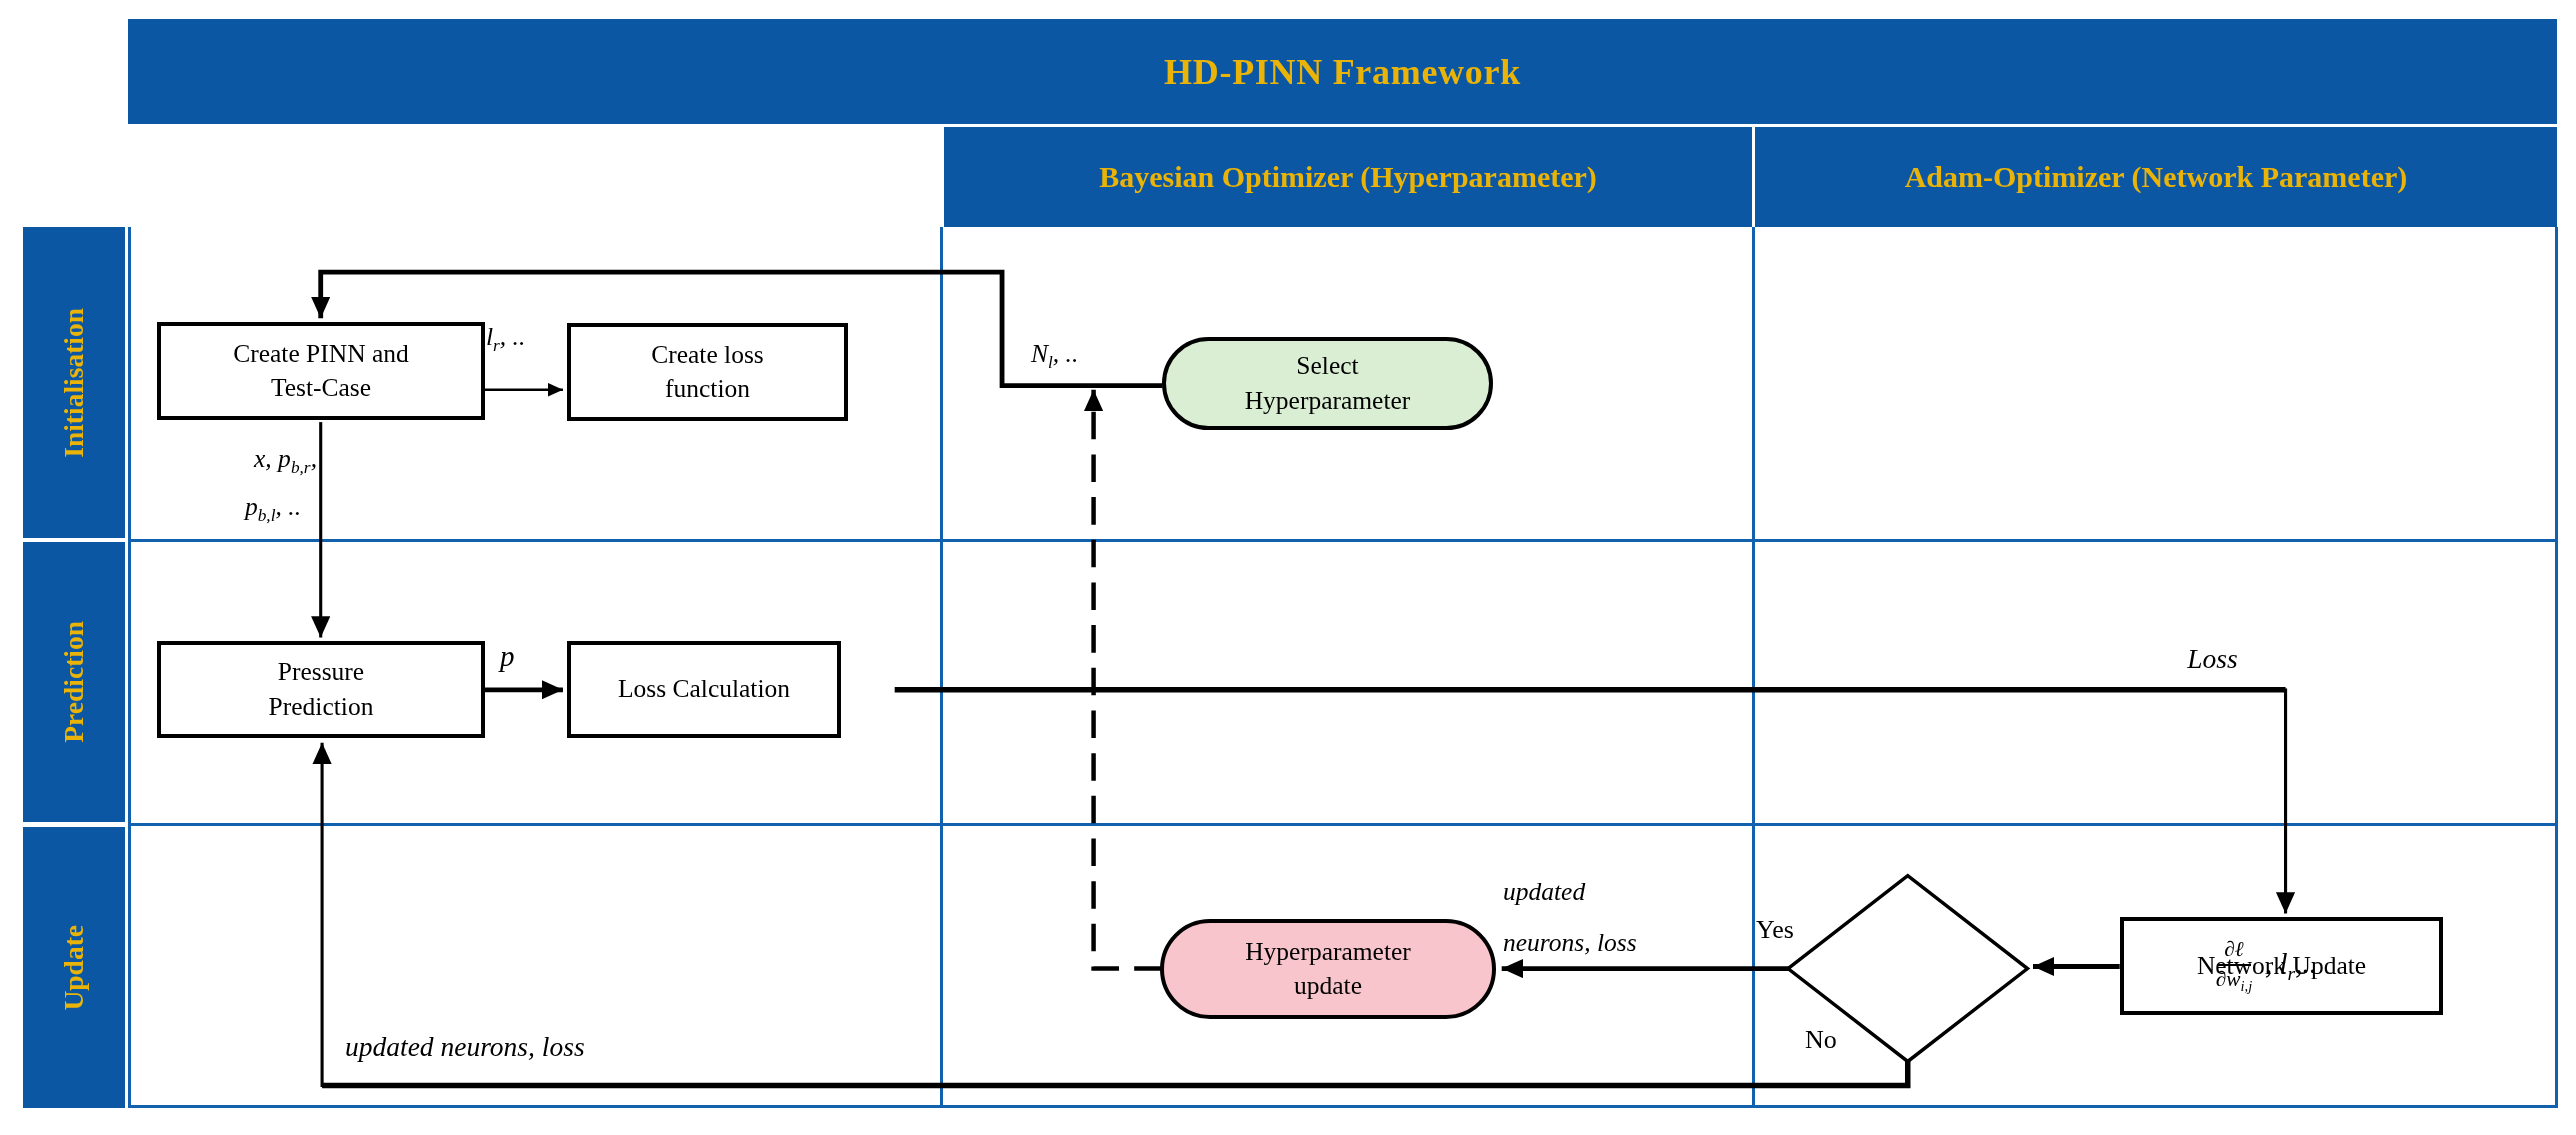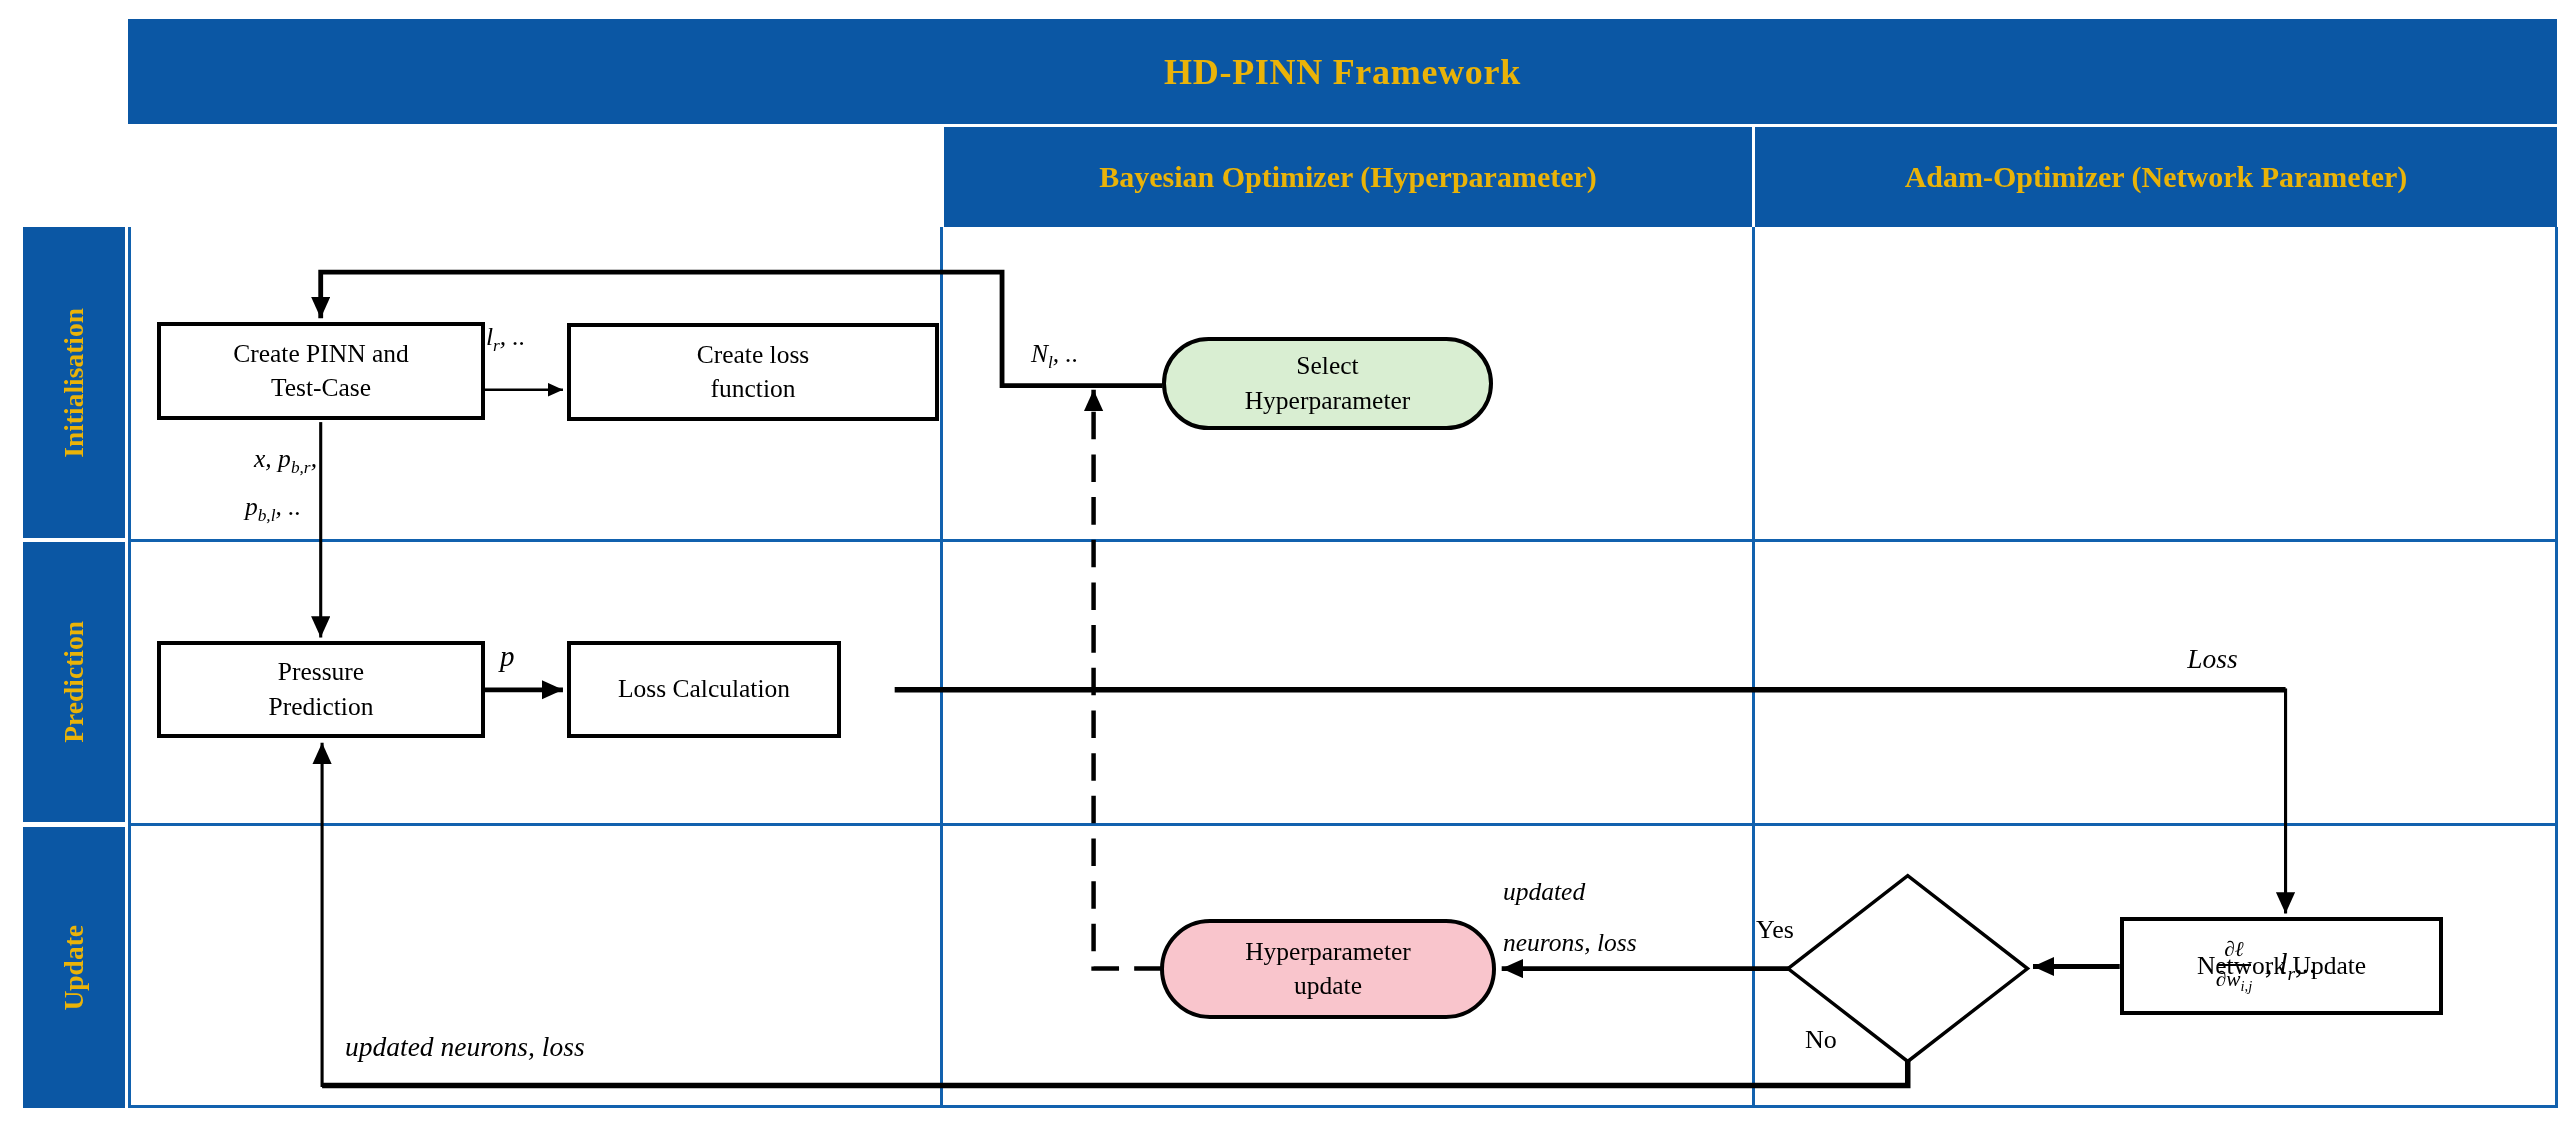--- a/index.html
+++ b/index.html
@@ -81,21 +81,21 @@
     <path d="M1688 1407 L1589 1407 L1589 566" fill="none" stroke="#000" stroke-width="6.5" stroke-dasharray="40 22" marker-end="url(#ah)"></path>
     <path d="M2600 1407 L2182 1407" fill="none" stroke="#000" stroke-width="7" marker-end="url(#ah)"></path>
     <path d="M3080 1404 L2954 1404" fill="none" stroke="#000" stroke-width="7" marker-end="url(#ah)"></path>
     <path d="M2772 1540 L2772 1577 L468 1577" fill="none" stroke="#000" stroke-width="8"></path>
     <path d="M468 1579 L468 1079" fill="none" stroke="#000" stroke-width="4.5" marker-end="url(#ah)"></path>
     <polygon points="2598,1407 2772,1272 2946,1407 2772,1542" fill="#ffffff" stroke="#000" stroke-width="5"></polygon>
   </svg>
 
   <div class="abs node" style="left:157px;top:322px;width:328px;height:98px">Create PINN and
 Test-Case</div>
-  <div class="abs node" style="left:567px;top:323px;width:372px;height:98px">Create loss
+  <div class="abs node" style="left:567px;top:323px;width:281px;height:98px">Create loss
 function</div>
   <div class="abs node capsule" style="left:1162px;top:337px;width:331px;height:93px;background:var(--green)">Select
 Hyperparameter</div>
   <div class="abs node" style="left:157px;top:641px;width:328px;height:97px">Pressure
 Prediction</div>
   <div class="abs node" style="left:567px;top:641px;width:274px;height:97px">Loss Calculation</div>
   <div class="abs node capsule" style="left:1160px;top:919px;width:336px;height:100px;background:var(--pink)">Hyperparameter
 update</div>
   <div class="abs node" style="left:2120px;top:917px;width:323px;height:98px">Network Update</div>
 

